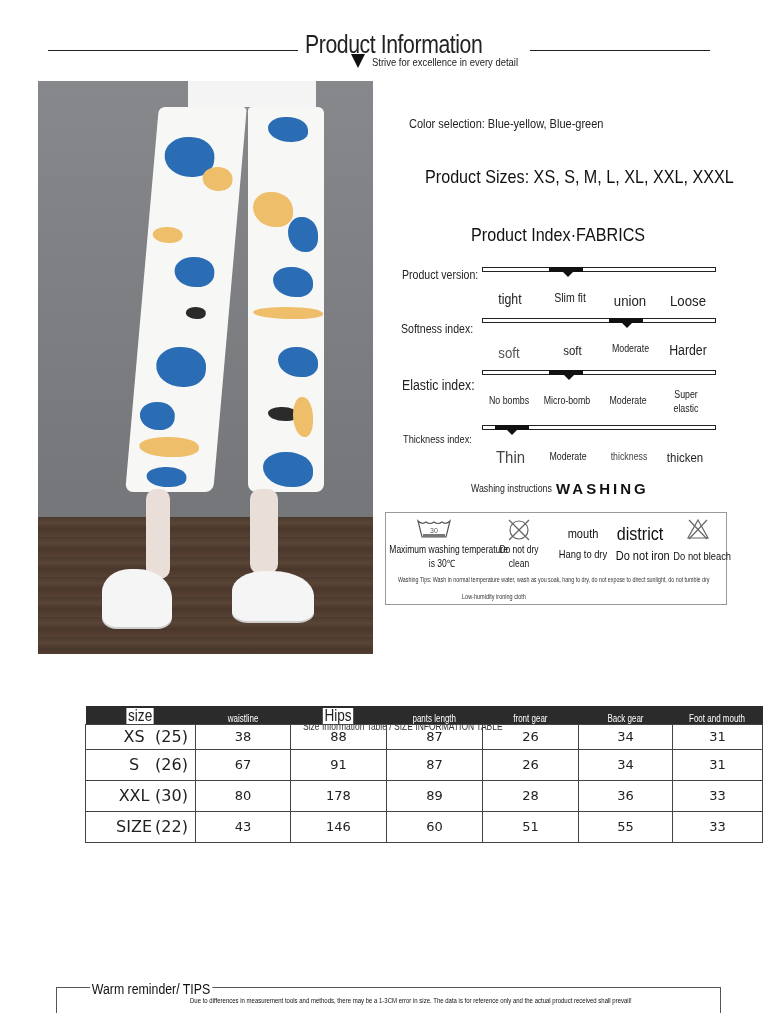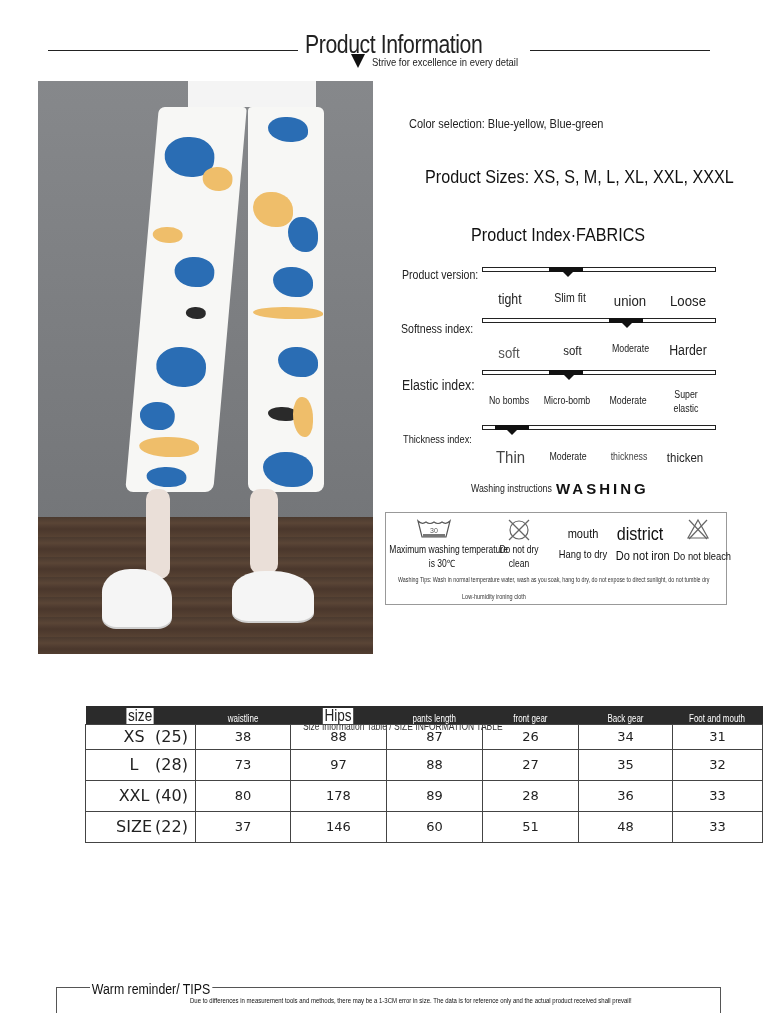--- a/index.html
+++ b/index.html
@@ -217,44 +217,44 @@
     <tr class="first">
       <td class="sz"><span class="code">XS</span><span>(25)</span></td>
       <td>38</td>
       <td>88</td>
       <td>87</td>
       <td>26</td>
       <td>34</td>
       <td>31</td>
     </tr>
     <tr>
-      <td class="sz"><span class="code">L</span><span>(28)</span></td>
-      <td>73</td>
-      <td>97</td>
-      <td>88</td>
-      <td>27</td>
-      <td>35</td>
-      <td>32</td>
-    </tr>
-    <tr>
-      <td class="sz"><span class="code">XXL</span><span>(40)</span></td>
+      <td class="sz"><span class="code">S</span><span>(26)</span></td>
+      <td>67</td>
+      <td>91</td>
+      <td>87</td>
+      <td>26</td>
+      <td>34</td>
+      <td>31</td>
+    </tr>
+    <tr>
+      <td class="sz"><span class="code">XXL</span><span>(30)</span></td>
       <td>80</td>
       <td>178</td>
       <td>89</td>
       <td>28</td>
       <td>36</td>
       <td>33</td>
     </tr>
     <tr>
       <td class="sz"><span class="code">SIZE</span><span>(22)</span></td>
-      <td>37</td>
+      <td>43</td>
       <td>146</td>
       <td>60</td>
       <td>51</td>
-      <td>48</td>
+      <td>55</td>
       <td>33</td>
     </tr>
   </tbody>
 </table>
 
 <div class="tips-box"></div>
 <div class="tips-title">Warm reminder/ TIPS</div>
 <div class="tips-text">Due to differences in measurement tools and methods, there may be a 1-3CM error in size. The data is for reference only and the actual product received shall prevail!</div>
 
 </body></html>

